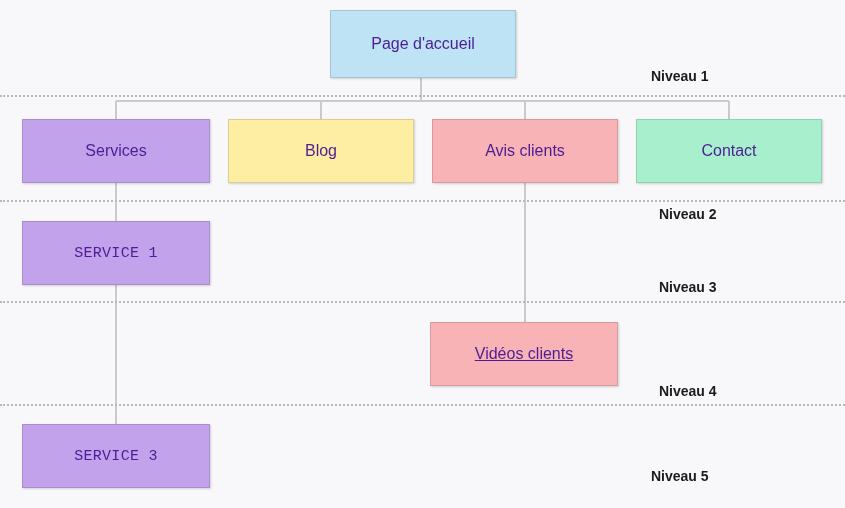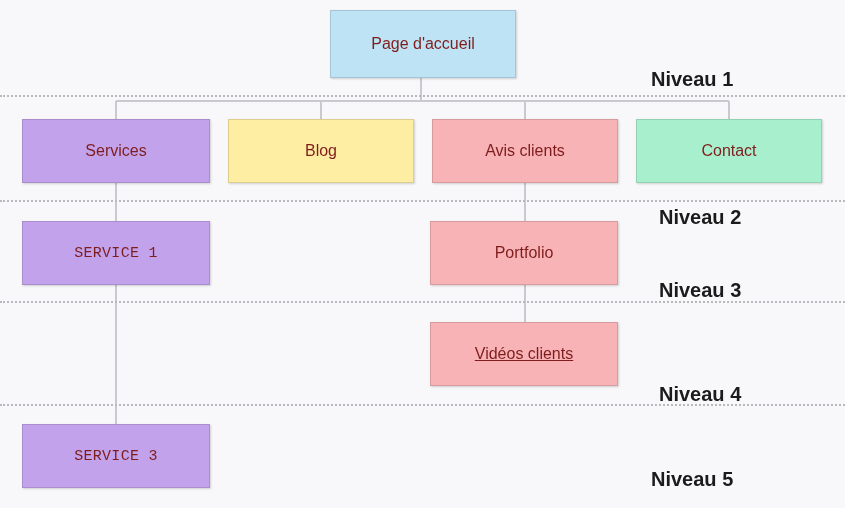--- a/index.html
+++ b/index.html
@@ -38,38 +38,38 @@
     width: 845px;
     height: 0;
     border-top: 2px dotted #b8b8bd;
     z-index: 3;
   }
 
   
   .level-label {
     position: absolute;
     font-family: "Liberation Sans", sans-serif;
-    font-size: 20px;
+    font-size: 14px;
     font-weight: bold;
     color: #1b1b1b;
     white-space: nowrap;
     z-index: 5;
   }
 
   
   .node {
     position: absolute;
     box-sizing: border-box;
     display: flex;
     align-items: center;
     justify-content: center;
     border: 1px solid rgba(0, 0, 0, 0.13);
     box-shadow: 1px 1px 2px rgba(0, 0, 0, 0.16);
     font-size: 16px;
-    color: #7f1d1d;
+    color: #4c1d95;
     text-align: center;
     z-index: 4;
   }
   .node.home      { background: #bde3f5; }
   .node.services  { background: #c3a2ec; }
   .node.blog      { background: #fdeea4; }
   .node.reviews   { background: #f7b3b5; }
   .node.contact   { background: #a8f0cd; }
   .node.caps      { font-size: 15px; letter-spacing: 0.3px; font-family: Liberation Mono, monospace; }
 </style>
@@ -108,19 +108,18 @@
   <div class="level-label" style="left:651px; top:468px;">Niveau 5</div>
 
   <div class="node home" style="left:330px; top:10px; width:186px; height:68px;">Page d'accueil</div>
 
   <div class="node blog" style="left:228px; top:119px; width:186px; height:64px;">Blog</div>
   <div class="node services" style="left:22px; top:119px; width:188px; height:64px;">Services</div>
   <div class="node contact" style="left:636px; top:119px; width:186px; height:64px;">Contact</div>
   <div class="node reviews" style="left:432px; top:119px; width:186px; height:64px;">Avis clients</div>
 
   <div class="node services caps" style="left:22px; top:221px; width:188px; height:64px;">SERVICE 1</div>
-  <div class="node reviews" style="left:430px; top:221px; width:188px; height:64px;">Portfolio</div>
 
   <div class="node reviews" style="left:430px; top:322px; width:188px; height:64px;text-decoration:underline;">Vidéos clients</div>
 
   <div class="node services caps" style="left:22px; top:424px; width:188px; height:64px;">SERVICE 3</div>
 
 </div>
 
 </body></html>

